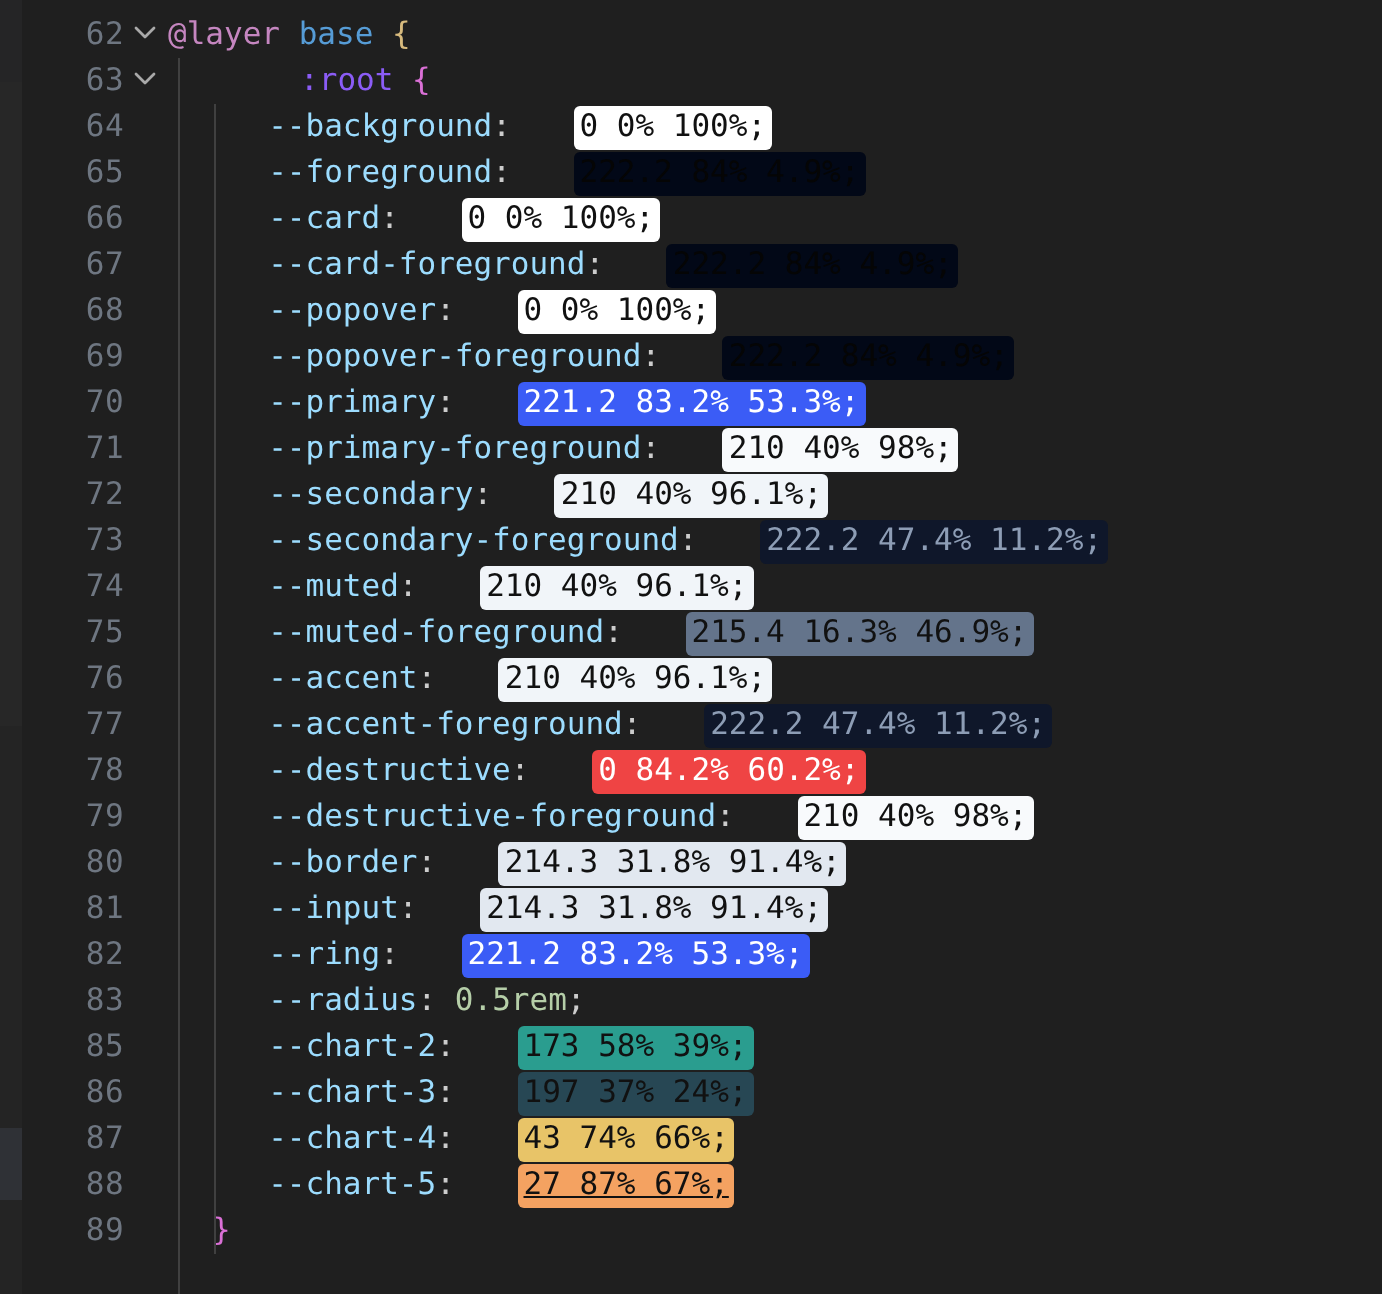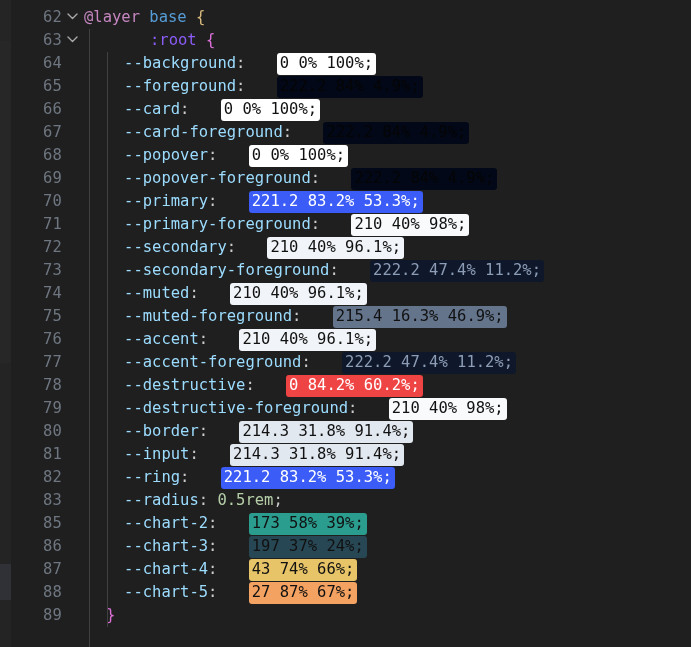--- a/index.html
+++ b/index.html
@@ -103,21 +103,21 @@
     width: 1px;
     background: #404040;
   }
 
   
   .t-atrule   { color: #c586c0; }
   .t-atname   { color: #569cd6; }
   .t-brace-y  { color: #d7ba7d; }
   .t-brace-p  { color: #da70d6; }
   .t-selector { color: #8b5cf6; margin-left: 44px; }
-  .t-prop     { color: #9cdcfe; }
+  .t-prop     { color: #9cdcfe; margin-left: 10px; }
   .t-punct    { color: #cccccc; }
   .t-number   { color: #b5cea8; }
 
   
   .swatch {
     display: inline-block;
     padding: 1px 3px 2px 3px;
     border-radius: 3px;
     line-height: 19px;
     font-size: 15.5px;
@@ -162,19 +162,19 @@
       <div class="line"><span class="ln">77</span><span class="code" style="left: 124.08px;"><span class="t-prop">--accent-foreground</span><span class="t-punct">: </span><span class="swatch" style="background: rgb(15, 23, 42); color: rgb(141, 157, 181);">222.2 47.4% 11.2%;</span></span></div>
       <div class="line"><span class="ln">78</span><span class="code" style="left: 124.08px;"><span class="t-prop">--destructive</span><span class="t-punct">: </span><span class="swatch" style="background: rgb(239, 68, 68); color: #ffffff;">0 84.2% 60.2%;</span></span></div>
       <div class="line"><span class="ln">79</span><span class="code" style="left: 124.08px;"><span class="t-prop">--destructive-foreground</span><span class="t-punct">: </span><span class="swatch" style="background: rgb(248, 250, 252); color: rgb(17, 17, 17);">210 40% 98%;</span></span></div>
       <div class="line"><span class="ln">80</span><span class="code" style="left: 124.08px;"><span class="t-prop">--border</span><span class="t-punct">: </span><span class="swatch" style="background: rgb(226, 232, 240); color: rgb(17, 17, 17);">214.3 31.8% 91.4%;</span></span></div>
       <div class="line"><span class="ln">81</span><span class="code" style="left: 124.08px;"><span class="t-prop">--input</span><span class="t-punct">: </span><span class="swatch" style="background: rgb(226, 232, 240); color: rgb(17, 17, 17);">214.3 31.8% 91.4%;</span></span></div>
       <div class="line"><span class="ln">82</span><span class="code" style="left: 124.08px;"><span class="t-prop">--ring</span><span class="t-punct">: </span><span class="swatch" style="background: rgb(59, 92, 246); color: rgb(255, 255, 255);">221.2 83.2% 53.3%;</span></span></div>
       <div class="line"><span class="ln">83</span><span class="code" style="left: 124.08px;"><span class="t-prop">--radius</span><span class="t-punct">: </span><span class="t-number">0.5rem</span><span class="t-punct">;</span></span></div>
       <div class="line"><span class="ln">85</span><span class="code" style="left: 124.08px;"><span class="t-prop">--chart-2</span><span class="t-punct">: </span><span class="swatch" style="background: rgb(42, 157, 143); color: rgb(17, 17, 17);">173 58% 39%;</span></span></div>
       <div class="line"><span class="ln">86</span><span class="code" style="left: 124.08px;"><span class="t-prop">--chart-3</span><span class="t-punct">: </span><span class="swatch" style="background: rgb(39, 71, 84); color: rgb(17, 17, 17);">197 37% 24%;</span></span></div>
       <div class="line"><span class="ln">87</span><span class="code" style="left: 124.08px;"><span class="t-prop">--chart-4</span><span class="t-punct">: </span><span class="swatch" style="background: rgb(232, 196, 104); color: rgb(17, 17, 17);">43 74% 66%;</span></span></div>
-      <div class="line"><span class="ln">88</span><span class="code" style="left: 124.08px;"><span class="t-prop">--chart-5</span><span class="t-punct">: </span><span class="swatch" style="background: rgb(244, 162, 97); color: rgb(17, 17, 17);">27 87% 67%;</span></span></div>
+      <div class="line"><span class="ln">88</span><span class="code" style="left: 124.08px;"><span class="t-prop">--chart-5</span><span class="t-punct">: </span><span class="swatch" style="background: rgb(244, 162, 97); color: rgb(17, 17, 17); text-decoration: underline;">27 87% 67%;</span></span></div>
       <div class="line"><span class="ln">89</span><span class="code" style="left: 106.04px;"><span class="t-brace-p">}</span></span></div>
     </div>
 
 <div class="guide" style="left: 88.5px; top: 29px; height: 621px;"></div>
     <div class="guide" style="left: 106.54px; top: 52px; height: 575px;"></div>
   </div>
 
 </body></html>

